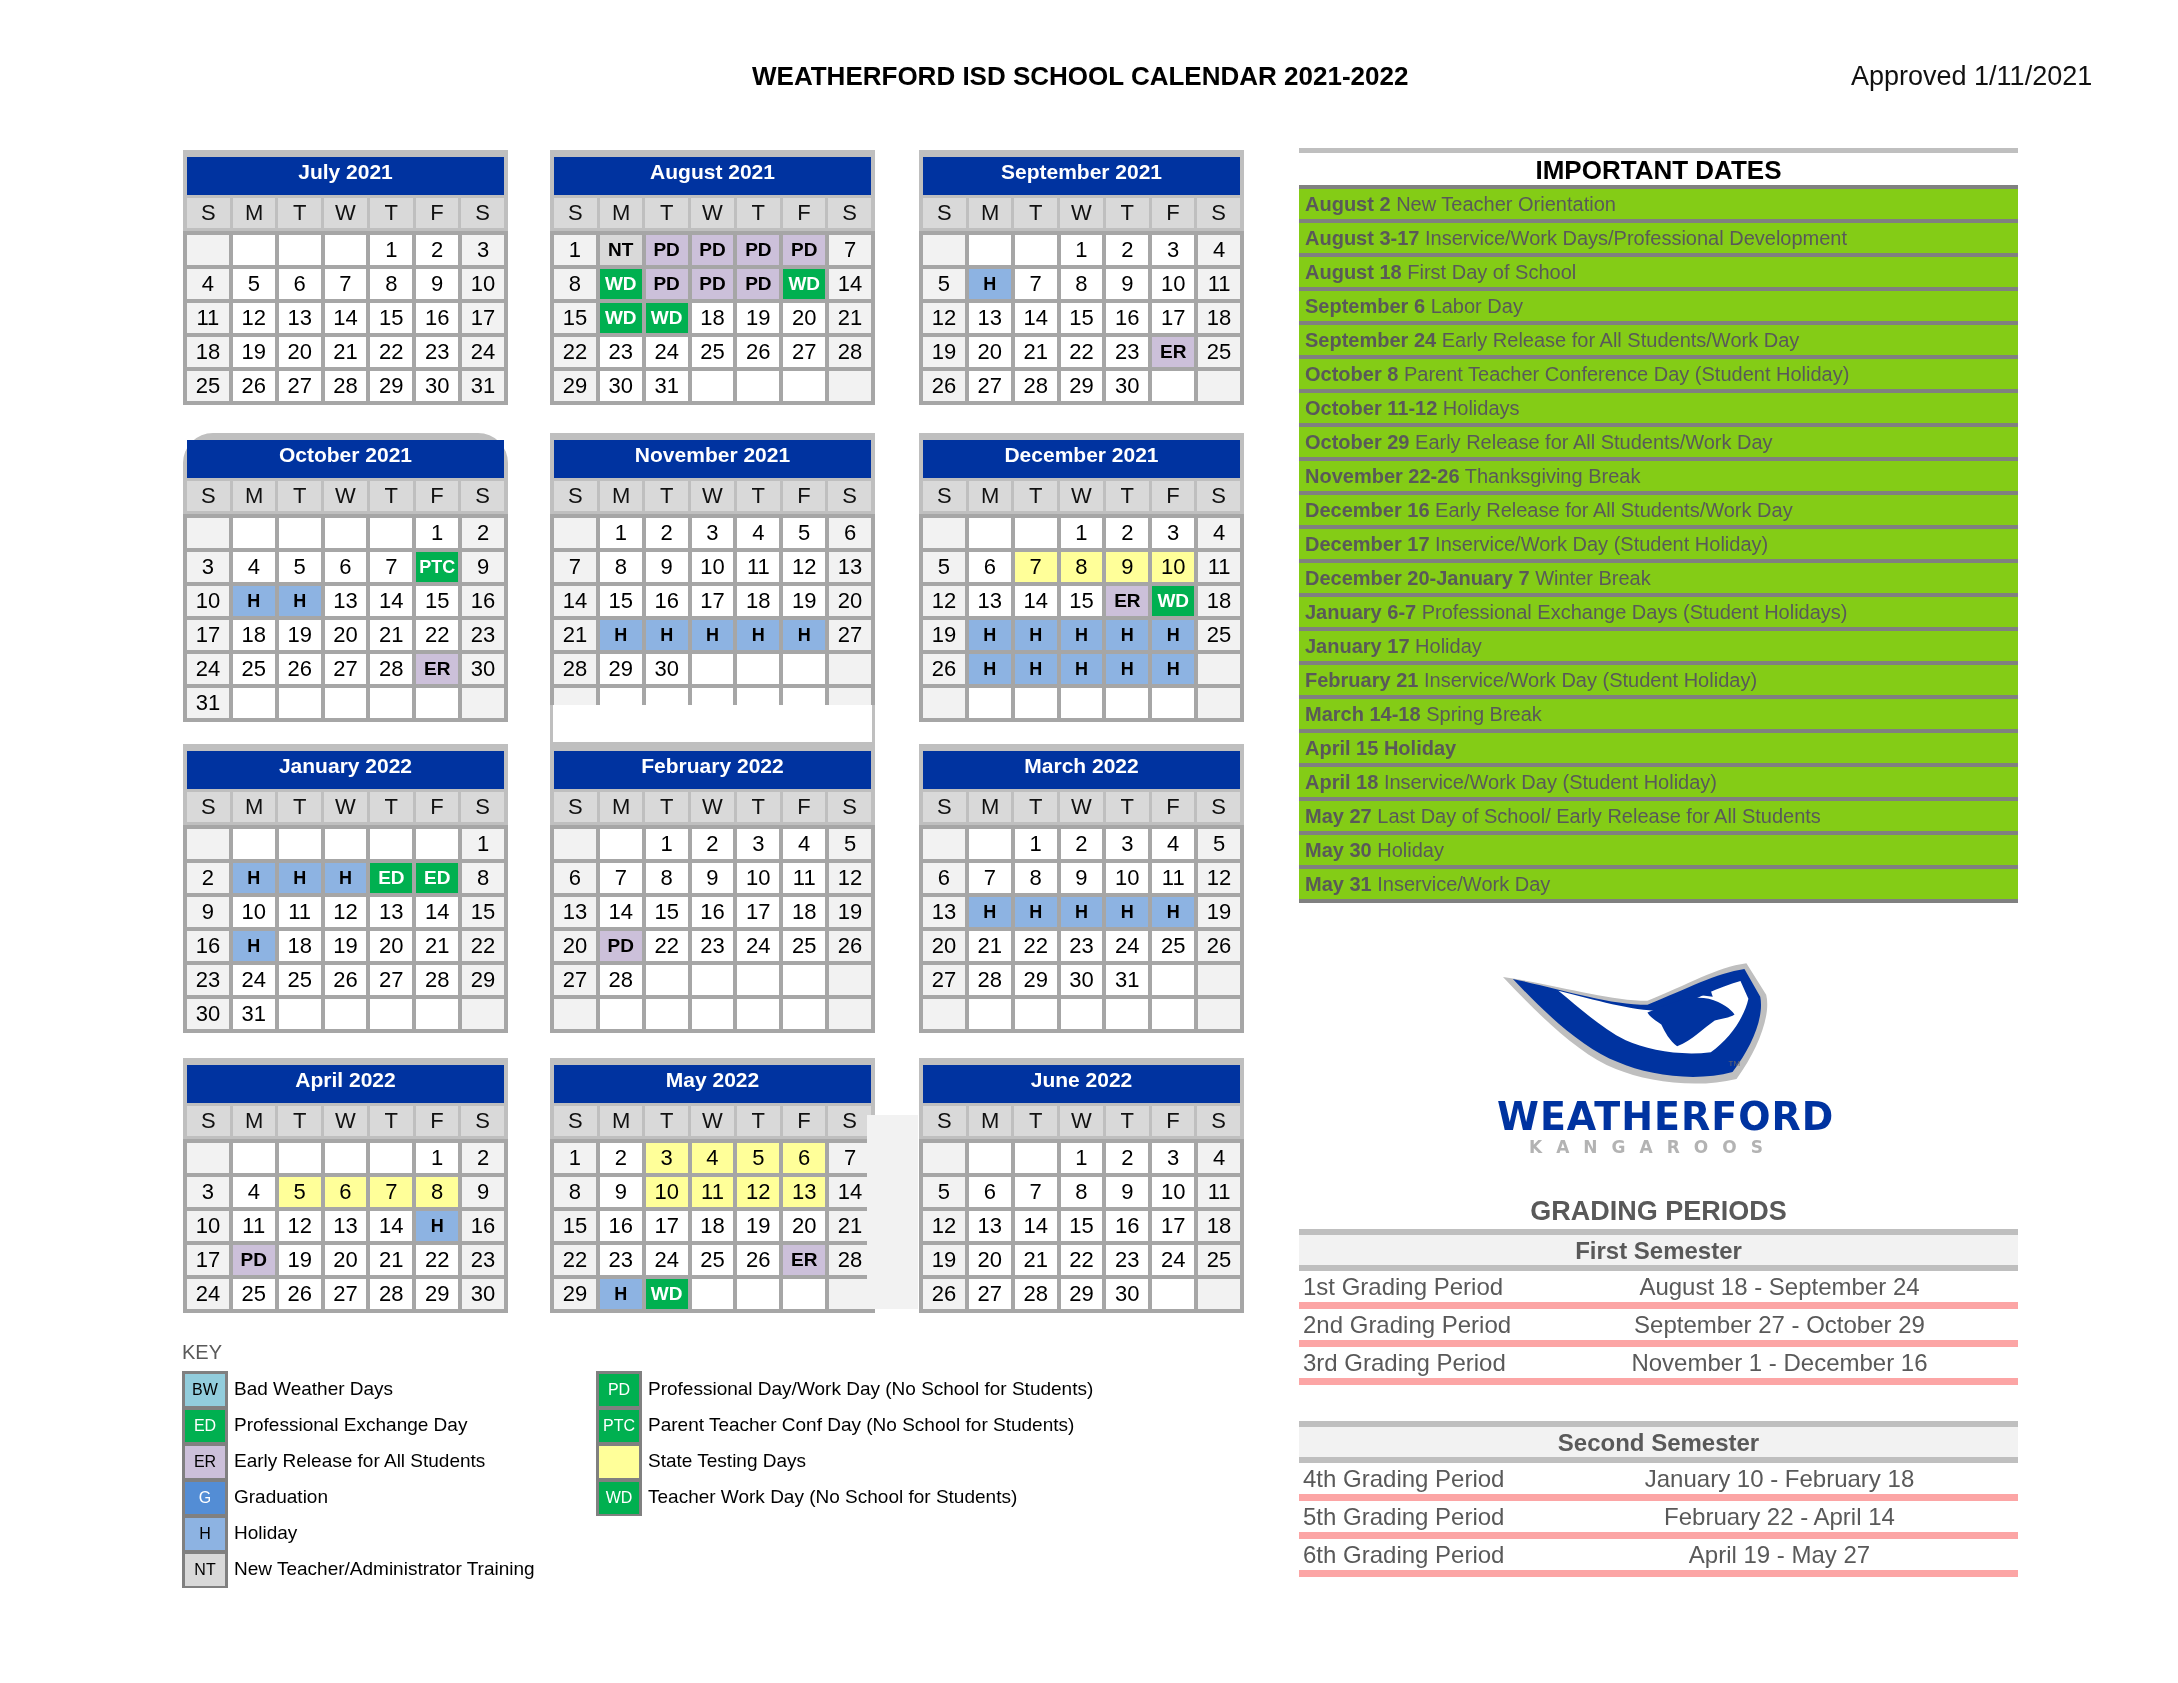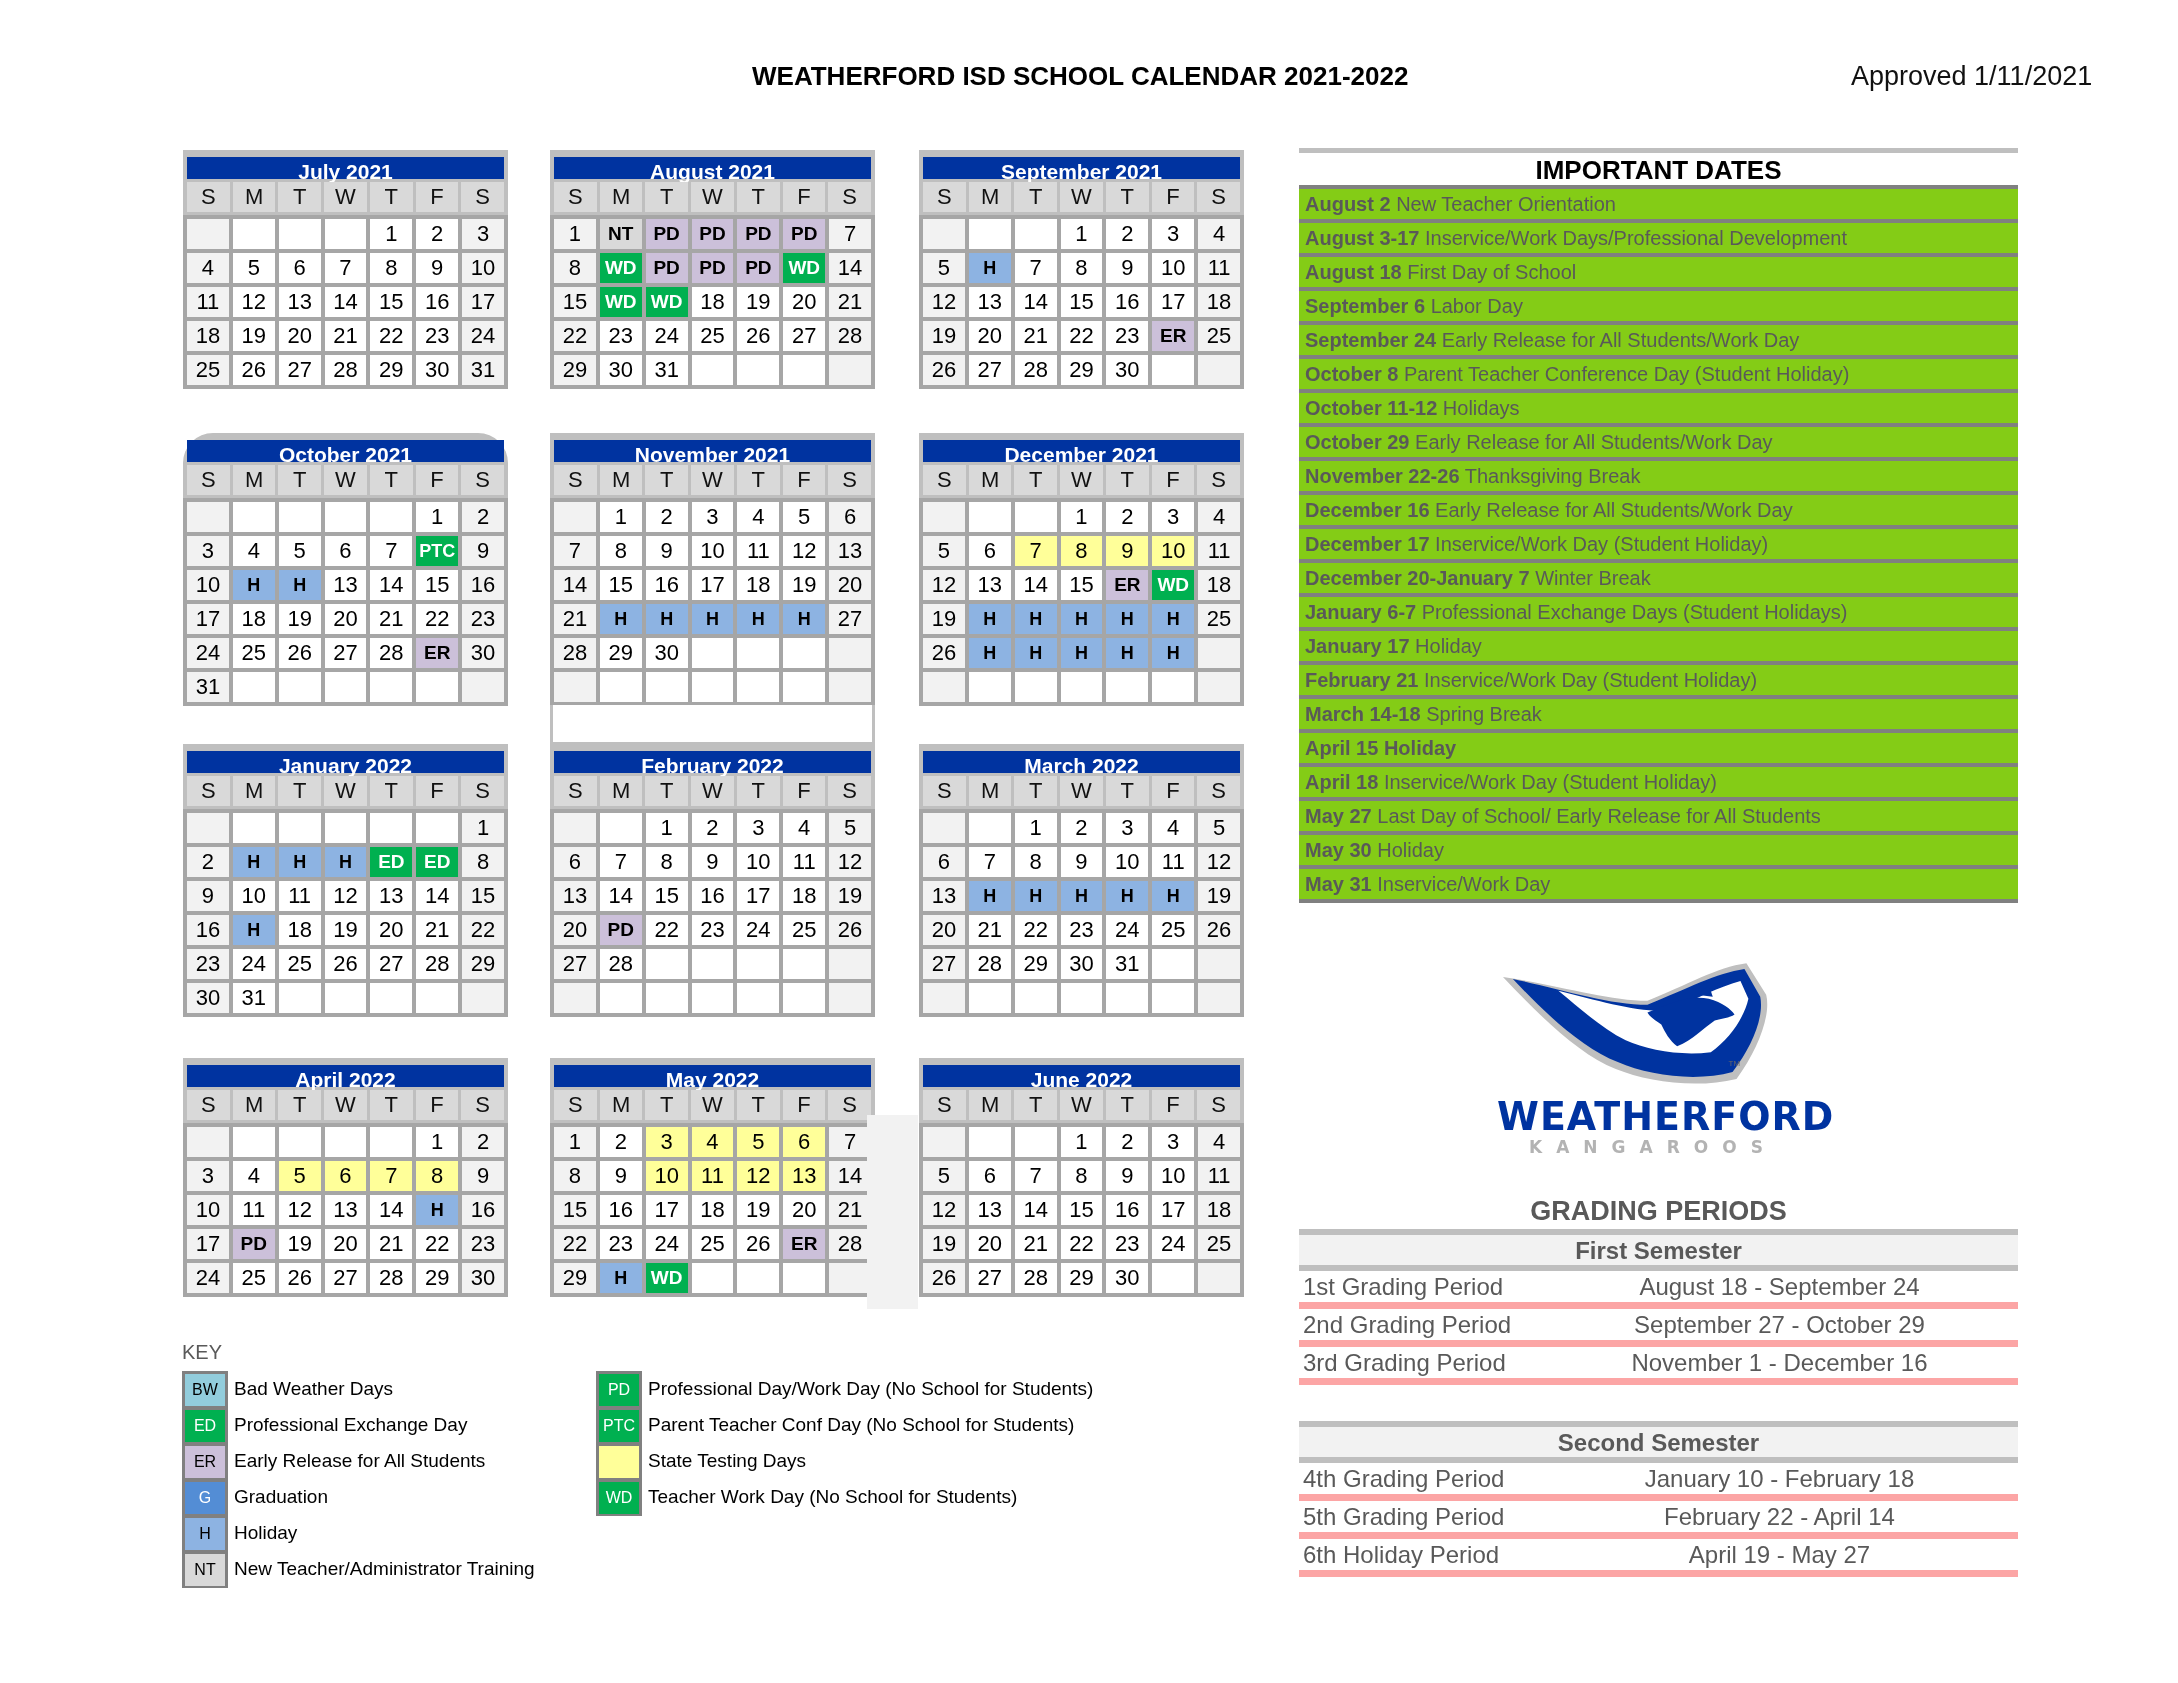--- a/index.html
+++ b/index.html
@@ -2,21 +2,21 @@
 <html><head>
 <meta charset="utf-8">
 <style>
   html,body{margin:0;padding:0;background:#fff;}
   body{width:2178px;height:1683px;position:relative;overflow:hidden;font-family:"Liberation Sans",sans-serif;color:#000;}
   .title{position:absolute;left:752px;top:61px;font-size:26px;font-weight:bold;letter-spacing:0px;text-align:center;}
   .approved{position:absolute;left:1851px;top:61px;font-size:27px;color:#111;}
 
   
   .month{position:absolute;width:325px;background:#bfbfbf;padding:0;box-sizing:border-box;}
-  .month .mhead{margin:7px 4px 0 4px;height:22px;background:#0033a0;color:#fff;font-weight:bold;font-size:21px;text-align:center;line-height:30px;}
+  .month .mhead{margin:7px 4px 0 4px;height:38px;background:#0033a0;color:#fff;font-weight:bold;font-size:21px;text-align:center;line-height:30px;}
   .month .dow{display:grid;grid-template-columns:repeat(7,1fr);margin:3px 4px 0 4px;gap:3px;}
   .month .dow div{background:#d9d9d9;height:30px;line-height:30px;text-align:center;font-size:22px;color:#111;}
   .month .grid{display:grid;grid-template-columns:repeat(7,1fr);gap:4px;padding:4px;background:#a6a6a6;margin-top:3px;}
   .month .grid div{height:30px;line-height:30px;text-align:center;font-size:22px;background:#fff;color:#000;}
   .month .grid div.we{background:#f2f2f2;}
   .month .grid div.c-H{background:#8db3e2;font-weight:bold;font-size:18px;}
   .month .grid div.c-PD{background:#ccc0da;font-weight:bold;font-size:19px;}
   .month .grid div.c-ER{background:#ccc0da;font-weight:bold;font-size:19px;}
   .month .grid div.c-NT{background:#d9d9d9;font-weight:bold;font-size:19px;}
   .month .grid div.c-WD{background:#00b050;color:#fff;font-weight:bold;font-size:19px;}
@@ -760,21 +760,21 @@
       <div class="sem">Second Semester</div>
       <div class="grow">
         <div class="gl">4th Grading Period</div>
         <div class="gr">January 10 - February 18</div>
       </div>
       <div class="grow">
         <div class="gl">5th Grading Period</div>
         <div class="gr">February 22 - April 14</div>
       </div>
       <div class="grow">
-        <div class="gl">6th Holiday Period</div>
+        <div class="gl">6th Grading Period</div>
         <div class="gr">April 19 - May 27</div>
       </div>
     </div>
 </div>
 
 <div class="key">
   <div class="ktitle">KEY</div>
   <div class="kcol" id="key-left" style="left:0;top:30px;">
       <div class="kitem">
         <div class="kbox" style="background: rgb(146, 205, 220); color: rgb(0, 0, 0);">BW</div>

